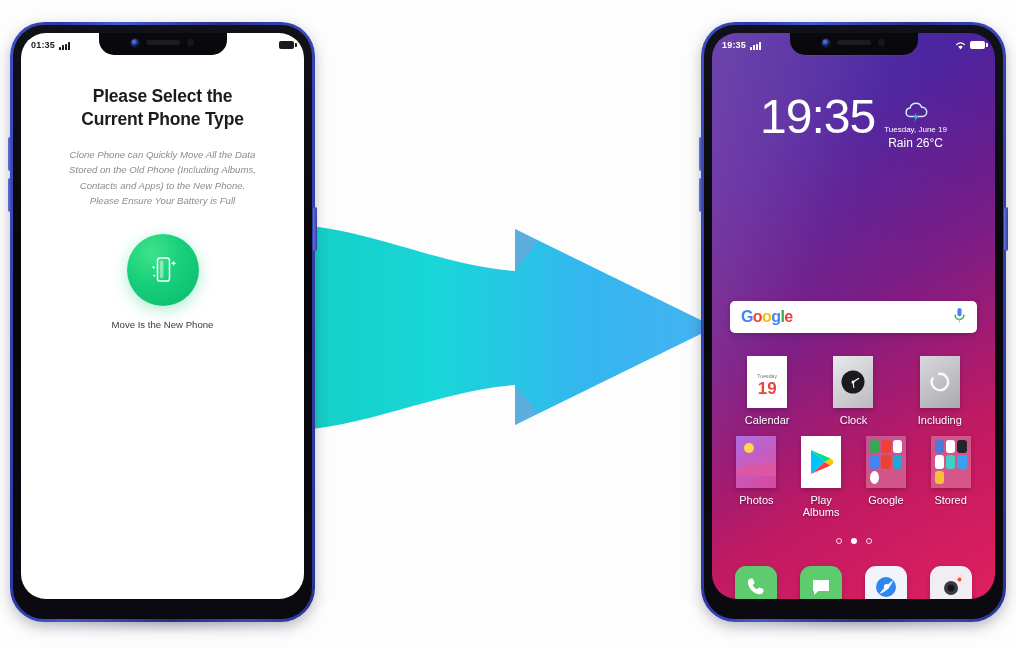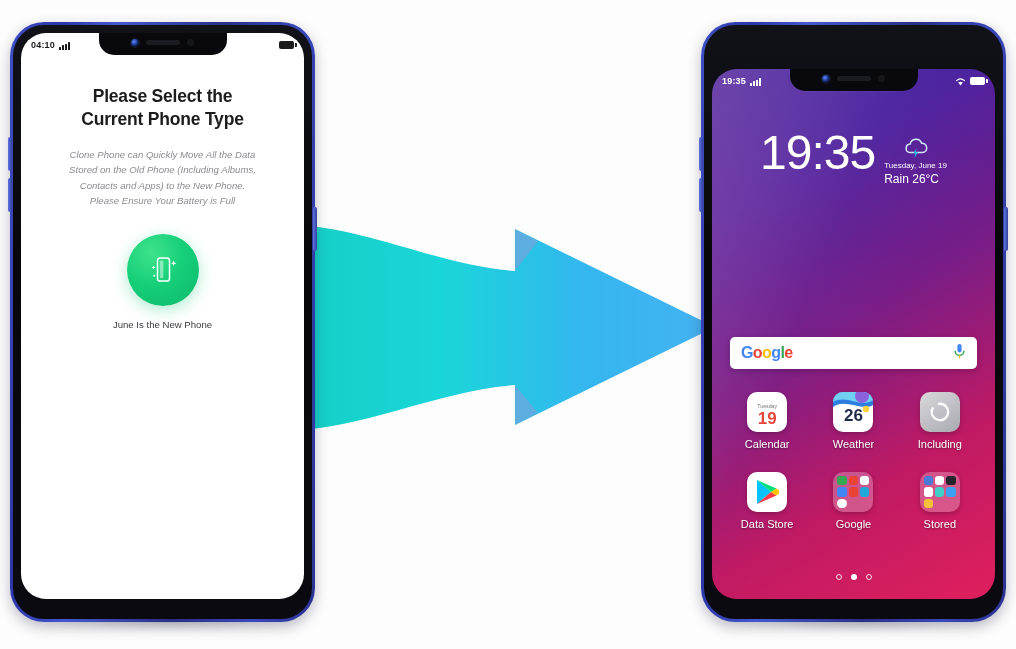--- a/index.html
+++ b/index.html
@@ -100,56 +100,55 @@
                   box-shadow:0 4px 16px rgba(50,120,230,.35); }
   .choice-label { margin-top:13px; font-size:9.6px; color:#3b3b3f; }
 
   
   #phone-right { left:701px; top:22px; width:305px; height:600px; }
   #phone-right .screen {
     background:
       linear-gradient(118deg, rgba(255,255,255,.055) 0%, rgba(255,255,255,0) 42%),
       linear-gradient(128deg, rgba(255,255,255,.05) 18%, rgba(255,255,255,0) 52%),
       linear-gradient(150deg,#2e1f9e 0%,#4a1f9d 22%,#7a1d86 48%,#c01a63 74%,#e01f5d 100%);
-    margin-top: 36px;
   }
   #phone-right .screen::before{
     content:""; position:absolute; inset:0;
     background:linear-gradient(112deg, rgba(255,120,180,.22) 0%, rgba(255,120,180,0) 38%);
     pointer-events:none;
   }
   #phone-right .notch { width:128px; height:22px; border-radius:0 0 15px 15px; }
   #phone-right .statusbar { color:#ffffff; }
   #phone-right .bars i { background:#ffffff; }
   #phone-right .batt { background:#ffffff; }
 
   .home { position:absolute; inset:0; z-index:3; }
   .clockw { position:absolute; top:62px; left:0; right:0; display:flex;
             justify-content:center; align-items:flex-start; gap:9px; }
   .bigclock { font-size:48px; font-weight:300; color:#fff; line-height:.92; letter-spacing:-1px; }
-  .wx { margin-top:6px; color:#fff; }
+  .wx { margin-top:6px; text-align:center; color:#fff; }
   .wx-date { font-size:8px; margin-top:2px; white-space:nowrap; }
   .wx-temp { font-size:12px; margin-top:2px; }
 
   .searchbar {
     position:absolute; left:18px; right:18px; top:268px; height:32px;
     background:#fff; border-radius:5px; display:flex; align-items:center;
     justify-content:space-between; padding:0 11px;
     box-shadow:0 2px 6px rgba(0,0,0,.2);
   }
   .g-logo { font-size:16px; font-weight:bold; letter-spacing:-.6px; }
   .g-logo span:nth-child(1){color:#4285F4;} .g-logo span:nth-child(2){color:#EA4335;}
   .g-logo span:nth-child(3){color:#FBBC05;} .g-logo span:nth-child(4){color:#4285F4;}
   .g-logo span:nth-child(5){color:#34A853;} .g-logo span:nth-child(6){color:#EA4335;}
 
   .approw { position:absolute; left:12px; right:12px; display:flex; justify-content:space-around; }
   .approw.r1 { top:323px; }
   .approw.r2 { top:403px; }
   .app { width:58px; text-align:center; }
-  .ico { width:40px; height:40px; border-radius:10px; margin:0 auto;
+  .ico { width:40px; height:52px; border-radius:0; margin:0 auto;
          display:flex; align-items:center; justify-content:center; position:relative;
          overflow:hidden; box-shadow:0 2px 5px rgba(0,0,0,.22); }
   .app-label { margin-top:6px; font-size:11px; color:#fff;
                text-shadow:0 1px 2px rgba(0,0,0,.45); }
 
   .dots { position:absolute; top:505px; left:0; right:0; display:flex;
           justify-content:center; gap:9px; }
   .dot { width:6px; height:6px; border-radius:50%; border:1.2px solid rgba(255,255,255,.85); }
   .dot.on { background:#fff; }
 
@@ -196,21 +195,21 @@
           <div class="notch">
             <div class="notch-inner">
               <span class="cam"></span>
               <span class="speaker"></span>
               <span class="sensor"></span>
             </div>
           </div>
 
           <div class="statusbar">
             <div class="sb-l">
-              <span>04:10</span>
+              <span>01:35</span>
               <span class="bars">
                   <i></i>
                   <i></i>
                   <i></i>
                   <i></i>
                 </span>
             </div>
             <div class="sb-r">
               <span class="batt"></span>
             </div>
@@ -223,21 +222,21 @@
             <div class="choice">
               <div class="circle green">
                 <svg width="40" height="40" viewBox="0 0 40 40">
                   <rect x="14.5" y="8" width="12" height="23" rx="2.6" fill="none" stroke="#fff" stroke-width="1.5"></rect>
                   <rect x="16.8" y="10.6" width="3.6" height="17.6" rx="1.2" fill="#ffffff" opacity=".45"></rect>
                   <path d="M30.6 10.5l.8 2 2 .8-2 .8-.8 2-.8-2-2-.8 2-.8z" fill="#fff"></path>
                   <path d="M10.6 15.5l.55 1.35 1.35.55-1.35.55-.55 1.35-.55-1.35-1.35-.55 1.35-.55z" fill="#fff"></path>
                   <path d="M11.2 24.2l.45 1.1 1.1.45-1.1.45-.45 1.1-.45-1.1-1.1-.45 1.1-.45z" fill="#fff"></path>
                 </svg>
               </div>
-              <div class="choice-label">June Is the New Phone</div>
+              <div class="choice-label">Move Is the New Phone</div>
             </div>
 
           </div>
 
         </div>
       </div>
     </div>
   </div>
 
   <div class="phone" id="phone-right">
@@ -309,56 +308,65 @@
 
             <div class="approw r1">
               <div class="app">
                 <div class="ico" style="background:#fff;flex-direction:column;gap:0;">
                   <span style="font-size:5.2px;color:#777;margin-top:5px;">Tuesday</span>
                   <span style="font-size:17px;color:#e8453c;font-weight:bold;line-height:1;margin-top:1px;">19</span>
                 </div>
                 <div class="app-label">Calendar</div>
               </div>
 
-
-              <div class="app">
-                <div class="ico" style="background:#fff;">
-                  <svg width="40" height="40" viewBox="0 0 40 40" style="position:absolute;top:0;left:0;">
-                    <path d="M0 0 H40 V13 C30 20 12 6 0 15 Z" fill="#2b7de0"></path>
-                    <path d="M0 0 H40 V8 C28 17 14 2 0 10 Z" fill="#6fd0f2"></path>
-                    <circle cx="29" cy="4" r="7" fill="#8f4fd8" opacity=".85"></circle>
-                    <circle cx="33" cy="17" r="3.2" fill="#ffd23f"></circle>
+              <div class="app">
+                <div class="ico" style="background:linear-gradient(145deg,#e9e9ec,#b9b9bf);">
+                  <svg width="28" height="28" viewBox="0 0 28 28">
+                    <circle cx="14" cy="14" r="11.5" fill="#1b1b1f"></circle>
+                    <circle cx="14" cy="14" r="1.5" fill="#fff"></circle>
+                    <path d="M14 14 L19.5 10.5" stroke="#fff" stroke-width="1.4" stroke-linecap="round"></path>
+                    <path d="M14 14 L14.8 19.5" stroke="#fff" stroke-width="1.1" stroke-linecap="round"></path>
                   </svg>
-                  <span style="position:relative;font-size:17px;font-weight:bold;color:#1f2a44;margin-top:8px;">26</span>
-                </div>
-                <div class="app-label">Weather</div>
-              </div>
+                </div>
+                <div class="app-label">Clock</div>
+              </div>
+
 
               <div class="app">
                 <div class="ico" style="background:linear-gradient(145deg,#d8d8dd,#a9a9b0);">
                   <svg width="28" height="28" viewBox="0 0 28 28">
                     <circle cx="14" cy="14" r="8.2" fill="none" stroke="#fafafa" stroke-width="2.4" stroke-dasharray="36 6" transform="rotate(-40 14 14)"></circle>
                   </svg>
                 </div>
                 <div class="app-label">Including</div>
               </div>
             </div>
 
             <div class="approw r2">
+              <div class="app">
+                <div class="ico" style="background:linear-gradient(150deg,#b06fe0,#d9479c);">
+                  <svg width="40" height="40" viewBox="0 0 40 40" style="position:absolute;top:0;left:0;">
+                    <circle cx="13" cy="12" r="5" fill="#ffd84d"></circle>
+                    <path d="M0 30 C8 17 16 27 22 21 C28 15 34 22 40 18 L40 40 L0 40 Z" fill="#c95fbe" opacity=".75"></path>
+                    <path d="M0 36 C9 26 18 33 26 28 C32 24 36 28 40 26 L40 40 L0 40 Z" fill="#e0559f" opacity=".85"></path>
+                  </svg>
+                </div>
+                <div class="app-label">Photos</div>
+              </div>
 
               <div class="app">
                 <div class="ico" style="background:#fff;">
                   <svg width="24" height="26" viewBox="0 0 24 26">
                     <path d="M2 1 L16 13 L2 25 Z" fill="#00c2ff"></path>
                     <path d="M2 1 L16 13 L21.5 9.6 Z" fill="#00e07a"></path>
                     <path d="M2 25 L16 13 L21.5 16.4 Z" fill="#ff3a44"></path>
                     <path d="M21.5 9.6 L23.6 11 A2.4 2.4 0 0 1 23.6 15 L21.5 16.4 L16 13 Z" fill="#ffc400"></path>
                   </svg>
                 </div>
-                <div class="app-label">Data Store</div>
+                <div class="app-label">Play Albums</div>
               </div>
 
               <div class="app">
                 <div class="ico folder">
                   <div class="fgrid">
                     <b style="background:#34a853"></b>
                       <b style="background:#ea4335"></b>
                       <b style="background:#fff"></b>
                     <b style="background:#4285f4"></b>
                       <b style="background:#ea4335"></b>

